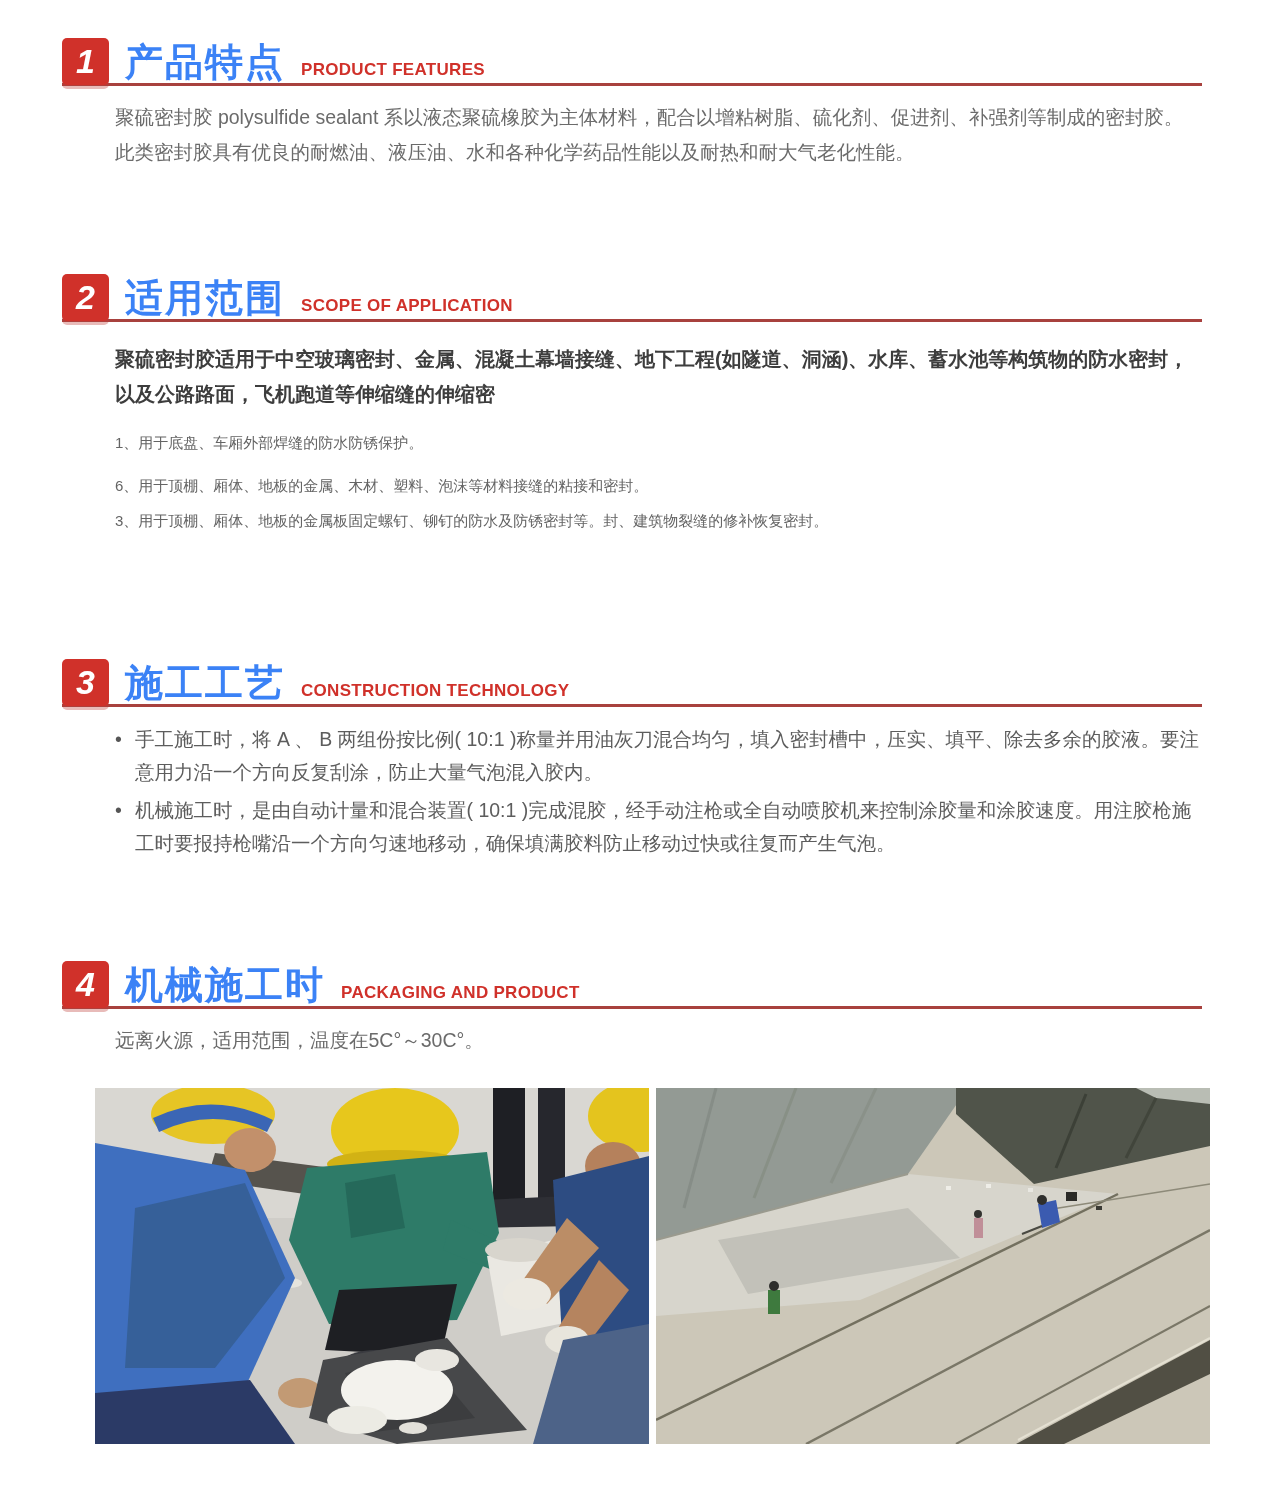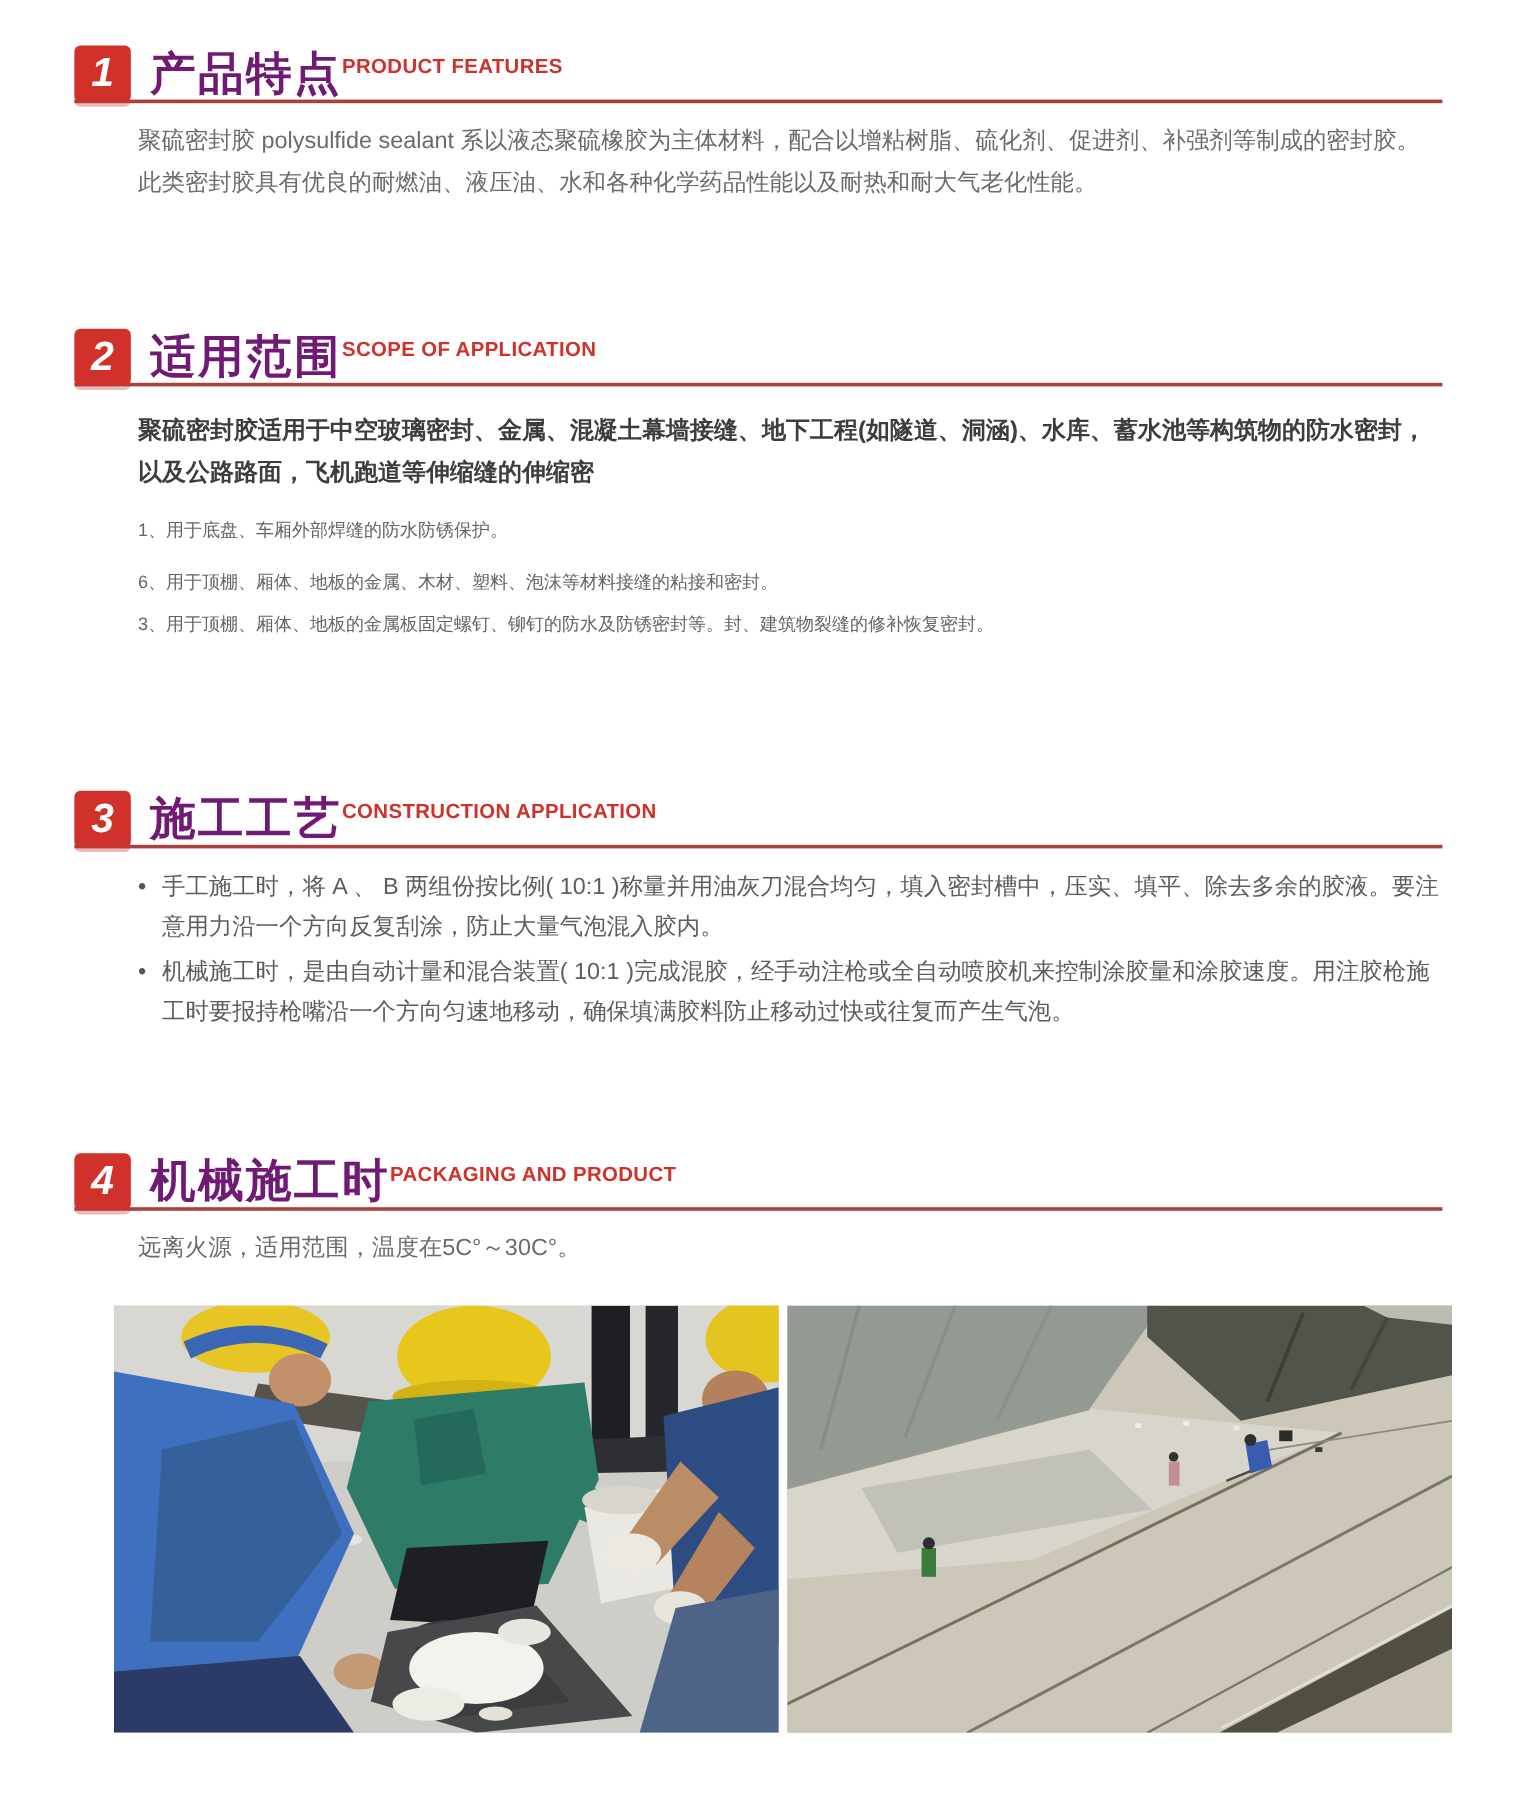--- a/index.html
+++ b/index.html
@@ -11,22 +11,22 @@
   .page{padding-top:38px;}
   .section{margin-left:62px;margin-right:78px;}
   .sec-header{display:flex;align-items:flex-end;border-bottom:3px solid #a8413e;}
   .num{
     width:47px;height:47px;background:#d0312a;border-radius:5px;
     color:#fff;font-weight:bold;font-style:italic;font-size:34px;
     display:flex;align-items:center;justify-content:center;flex:none;
     box-shadow:0 4px 0 rgba(188,60,55,.35);
     margin-bottom:-2px;
   }
-  .t-zh{color:#701a75;font-size:38px;font-weight:bold;margin-left:16px;line-height:1.05;letter-spacing:2px;}
-  .t-en{color:#d0312a;font-size:17px;font-weight:bold;margin-left:0;padding-bottom:17px;letter-spacing:.3px;white-space:nowrap;}
+  .t-zh{color:#3b82f6;font-size:38px;font-weight:bold;margin-left:16px;line-height:1.05;letter-spacing:2px;}
+  .t-en{color:#d0312a;font-size:17px;font-weight:bold;margin-left:16px;padding-bottom:3px;letter-spacing:.3px;white-space:nowrap;}
   .sec-body{padding:14px 0 0 53px;}
   .para{color:#6b6b6b;font-size:19.5px;line-height:35px;margin:0;}
   .lead{color:#3d3d3d;font-weight:bold;font-size:20px;line-height:35px;margin:6px 0 0 0;}
   .items{margin-top:16px;}
   .item{color:#646464;font-size:15px;line-height:30px;}
   .item.gap-lg{margin-bottom:13px;}
   .item.gap-sm{margin-bottom:5px;}
   .bullets{margin-top:2px;}
   .bullet{display:flex;color:#5d5d5d;font-size:19.5px;line-height:33px;margin-bottom:5px;}
   .bullet .dot{width:20px;flex:none;color:#555;}
@@ -67,21 +67,21 @@
         <div class="item gap-sm">6、用于顶棚、厢体、地板的金属、木材、塑料、泡沫等材料接缝的粘接和密封。</div>
         <div class="item">3、用于顶棚、厢体、地板的金属板固定螺钉、铆钉的防水及防锈密封等。封、建筑物裂缝的修补恢复密封。</div>
       </div>
     </div>
   </div>
 
   <div class="section mt-s3">
     <div class="sec-header">
       <div class="num">3</div>
       <div class="t-zh">施工工艺</div>
-      <div class="t-en">CONSTRUCTION APPLICATION</div>
+      <div class="t-en">CONSTRUCTION TECHNOLOGY</div>
     </div>
     <div class="sec-body">
       <div class="bullets">
         <div class="bullet">
           <span class="dot">•</span>
           <span class="btxt">手工施工时，将 A 、 B 两组份按比例( 10:1 )称量并用油灰刀混合均匀，填入密封槽中，压实、填平、除去多余的胶液。要注意用力沿一个方向反复刮涂，防止大量气泡混入胶内。</span>
         </div>
         <div class="bullet">
           <span class="dot">•</span>
           <span class="btxt">机械施工时，是由自动计量和混合装置( 10:1 )完成混胶，经手动注枪或全自动喷胶机来控制涂胶量和涂胶速度。用注胶枪施工时要报持枪嘴沿一个方向匀速地移动，确保填满胶料防止移动过快或往复而产生气泡。</span>

